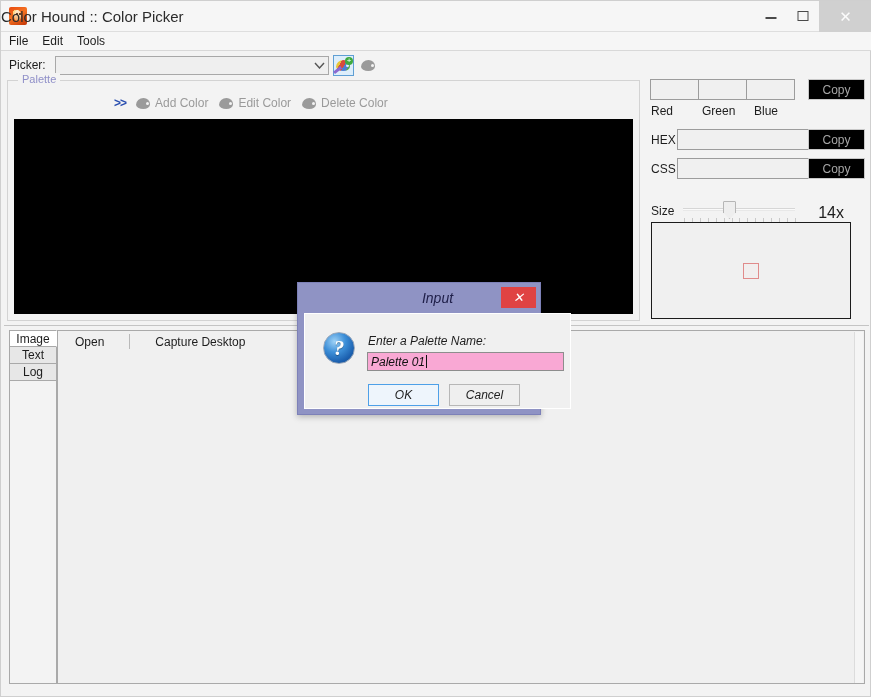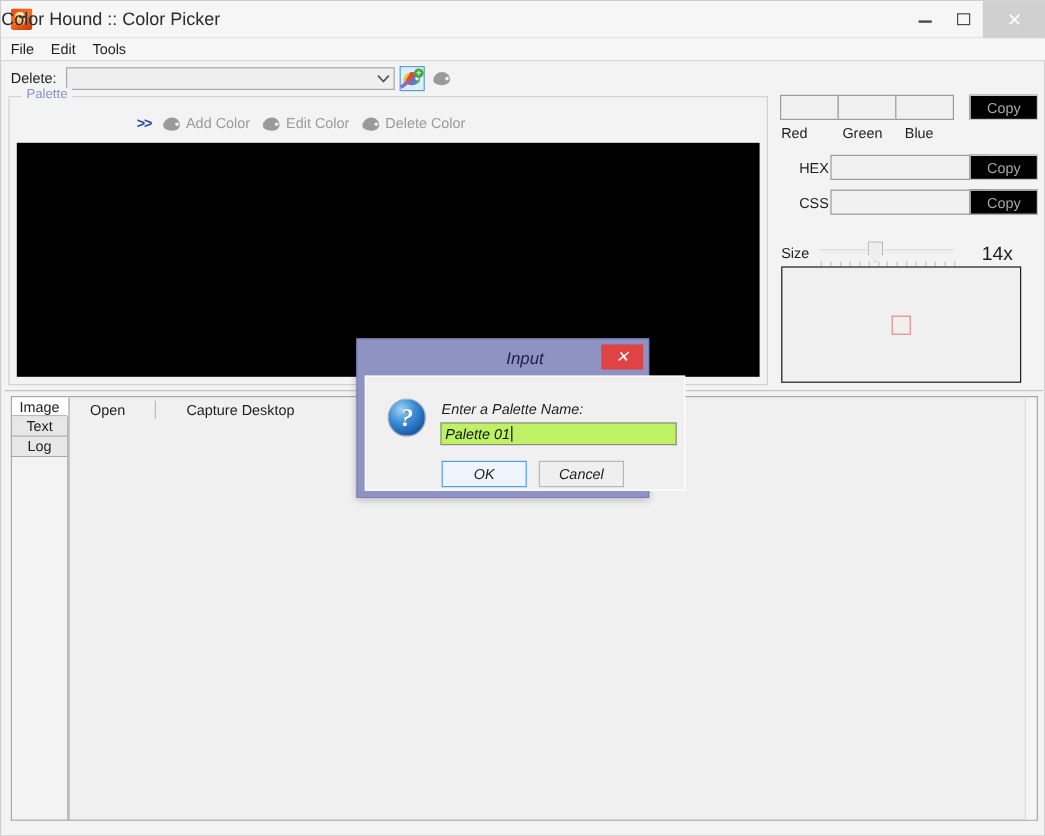--- a/index.html
+++ b/index.html
@@ -209,21 +209,21 @@
     background: #000000;
     border: 1px solid #c8c8c8;
     color: #a6a6a6; font-size: 12px;
     display: flex; align-items: center; justify-content: center;
     cursor: default;
   }
   .rgb-labels { position: absolute; left: 5px; top: 25px; width: 160px; }
   .rgb-lab {
     position: absolute; font-size: 12px; color: #1d1d1d;
   }
-  .field-row { position: absolute; left: 20px; display: flex; align-items: center; }
+  .field-row { position: absolute; left: 5px; display: flex; align-items: center; }
   .field-lab { width: 26px; font-size: 12px; color: #1d1d1d; }
   .field-box {
     width: 133px; height: 21px;
     background: #f0f0f0; border: 1px solid #9c9c9c;
   }
   .size-row { position: absolute; left: 4px; top: 122px; width: 216px; }
   .size-lab { position: absolute; left: 1px; top: 3px; font-size: 12px; color: #1d1d1d; }
   .slider {
     position: absolute; left: 33px; top: 0px; width: 112px; height: 22px;
   }
@@ -361,21 +361,21 @@
     font-family: "Liberation Serif", serif;
     text-shadow: 0 1px 1px rgba(0,0,0,0.35);
   }
   .dlg-label {
     position: absolute; left: 63px; top: 20px;
     font-size: 12px; color: #1d1d1d;
   }
   .dlg-input {
     position: absolute; left: 62px; top: 38px;
     width: 197px; height: 19px;
-    background: #bef264; border: 1px solid #8d8d8d;
+    background: #f9a8d4; border: 1px solid #8d8d8d;
     display: flex; align-items: center;
     padding-left: 3px;
     font-size: 12px; color: #111;
   }
   .caret {
     display: inline-block; width: 1px; height: 13px;
     background: #111; margin-left: 1px;
   }
   .dlg-btn {
     position: absolute; top: 70px;
@@ -408,21 +408,21 @@
     </div>
   </div>
 
   <div class="menubar">
     <div class="menu-item">File</div>
     <div class="menu-item">Edit</div>
     <div class="menu-item">Tools</div>
   </div>
 
   <div class="palette-row">
-    <div class="palette-label">Delete:</div>
+    <div class="palette-label">Picker:</div>
     <div class="combo">
       <div class="combo-val"></div>
       <div class="combo-arrow">
         <svg width="11" height="7" viewBox="0 0 11 7">
             <path d="M1 1 L5.5 6 L10 1" stroke="#555" stroke-width="1.4" fill="none"></path>
           </svg>
       </div>
     </div>
     <div class="tool-btn active">
       <span class="blob blob-color">

